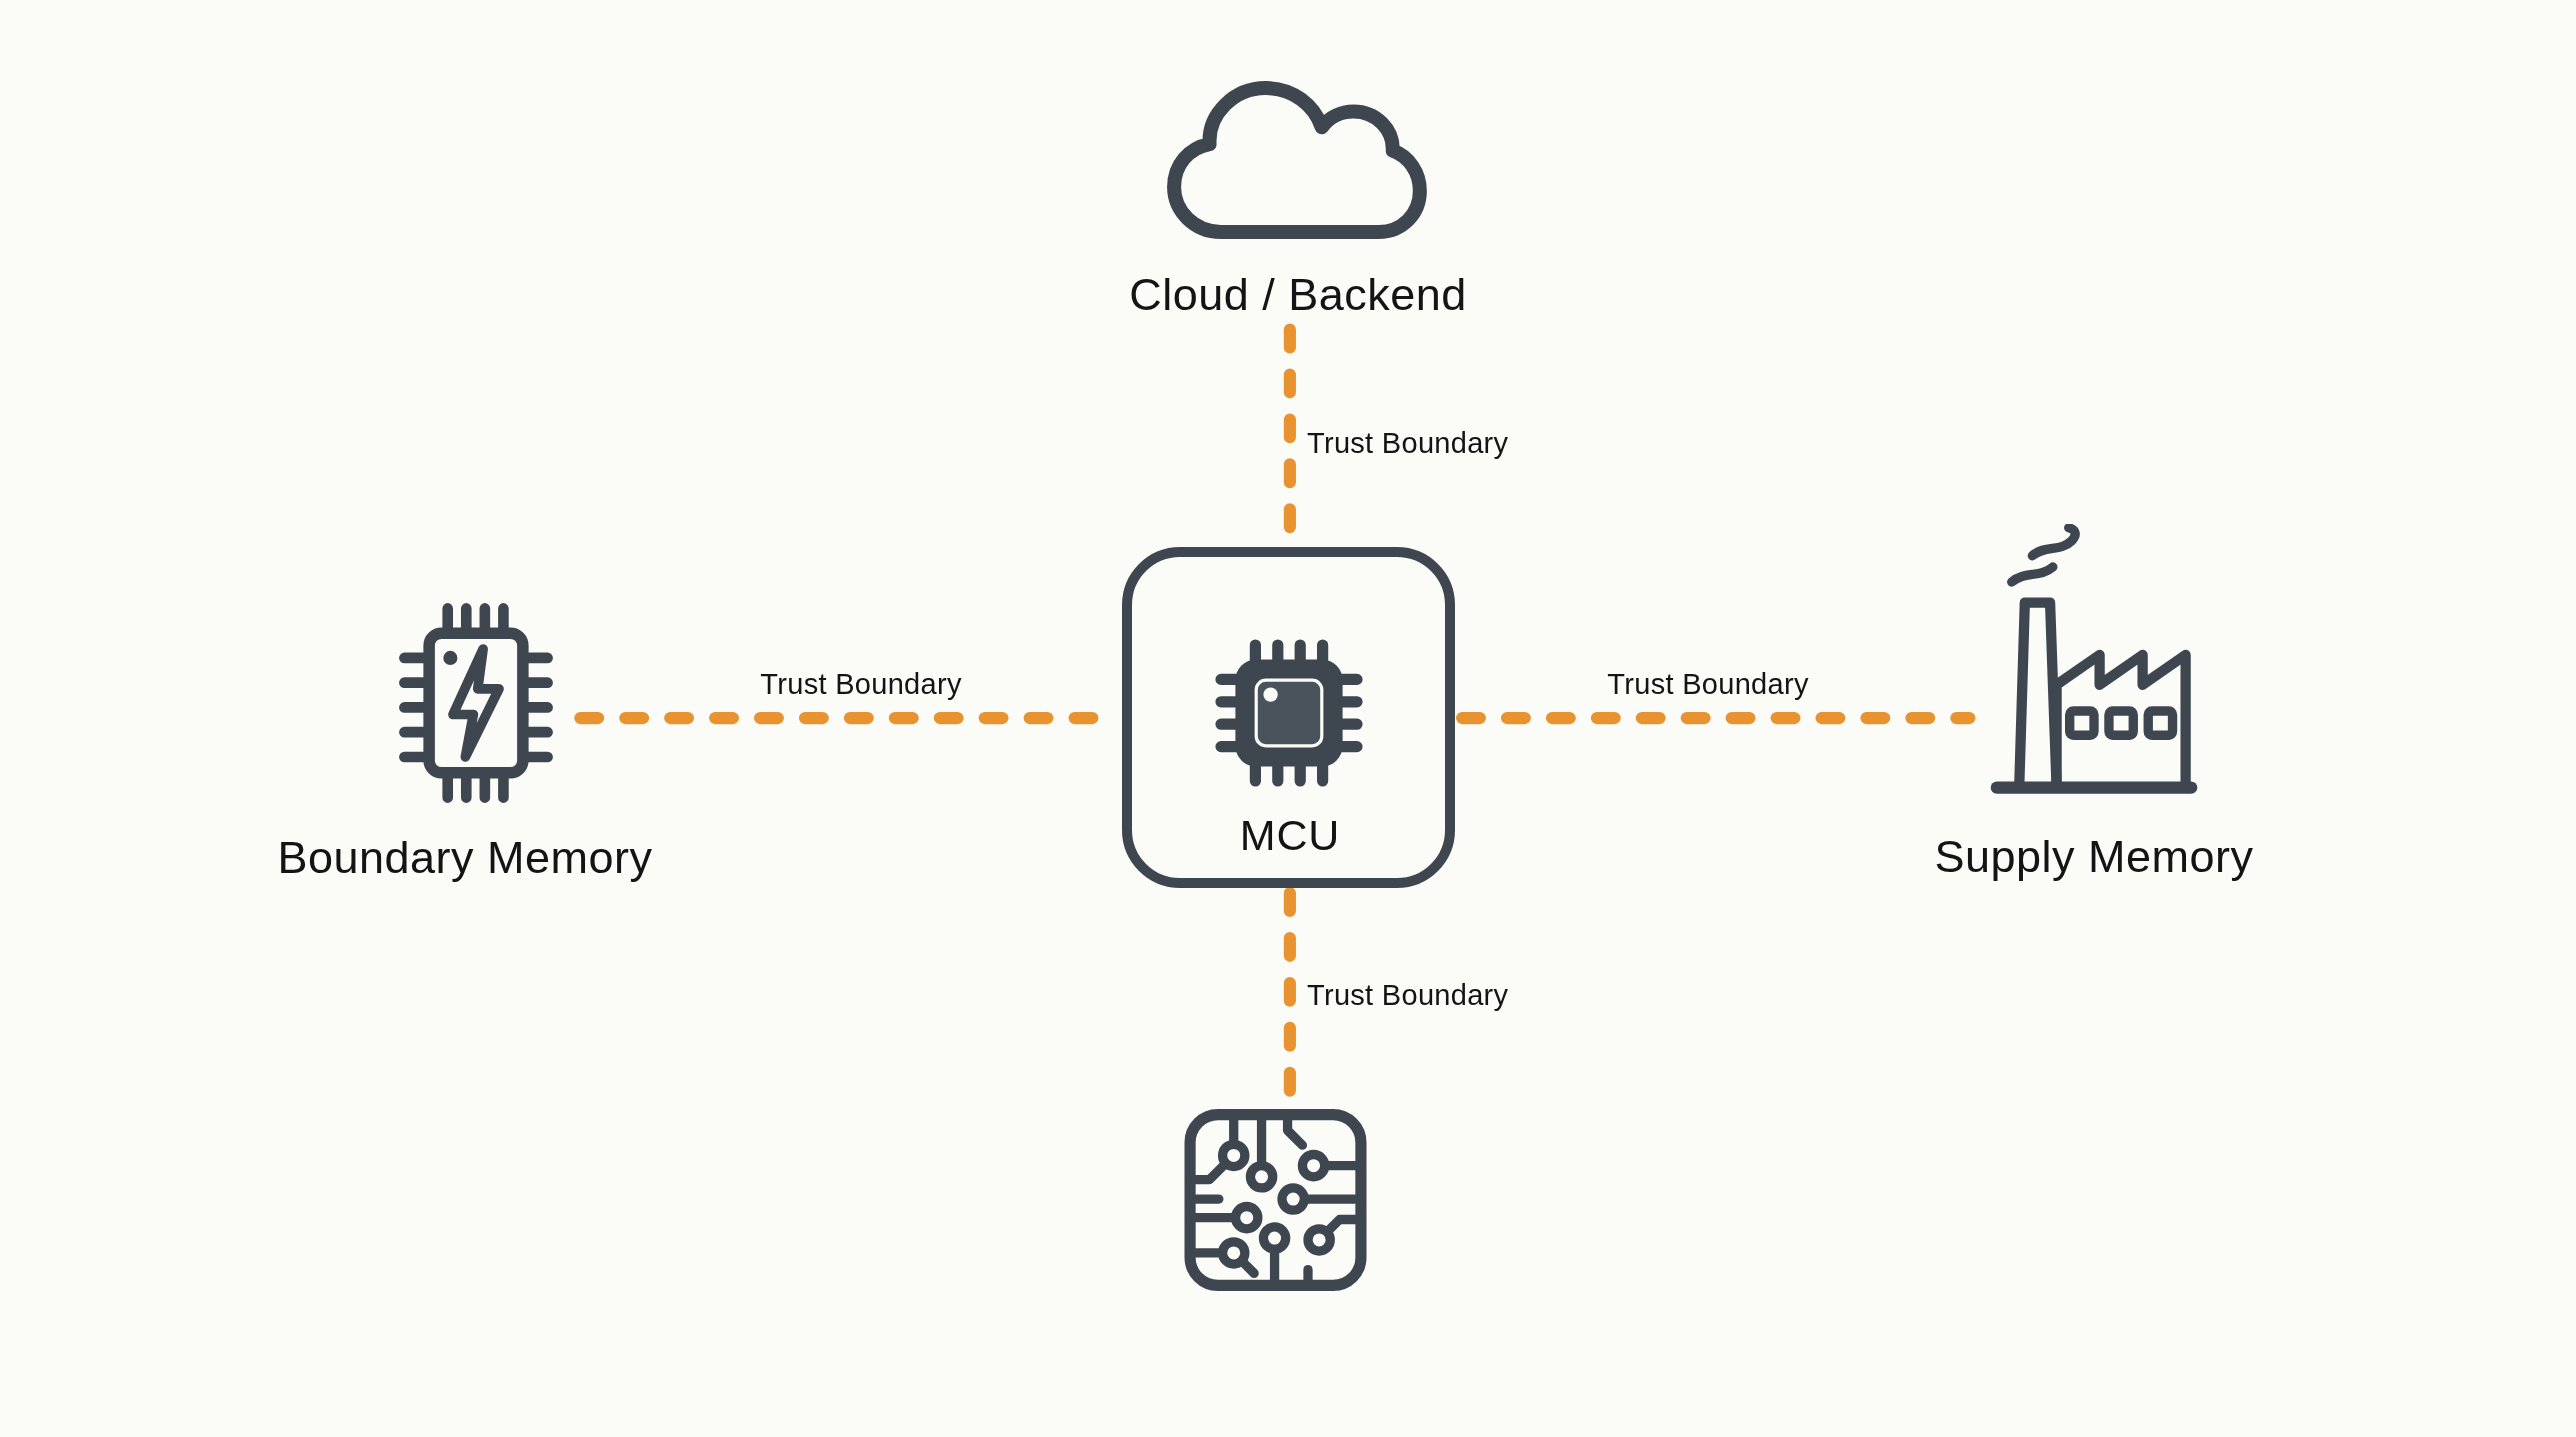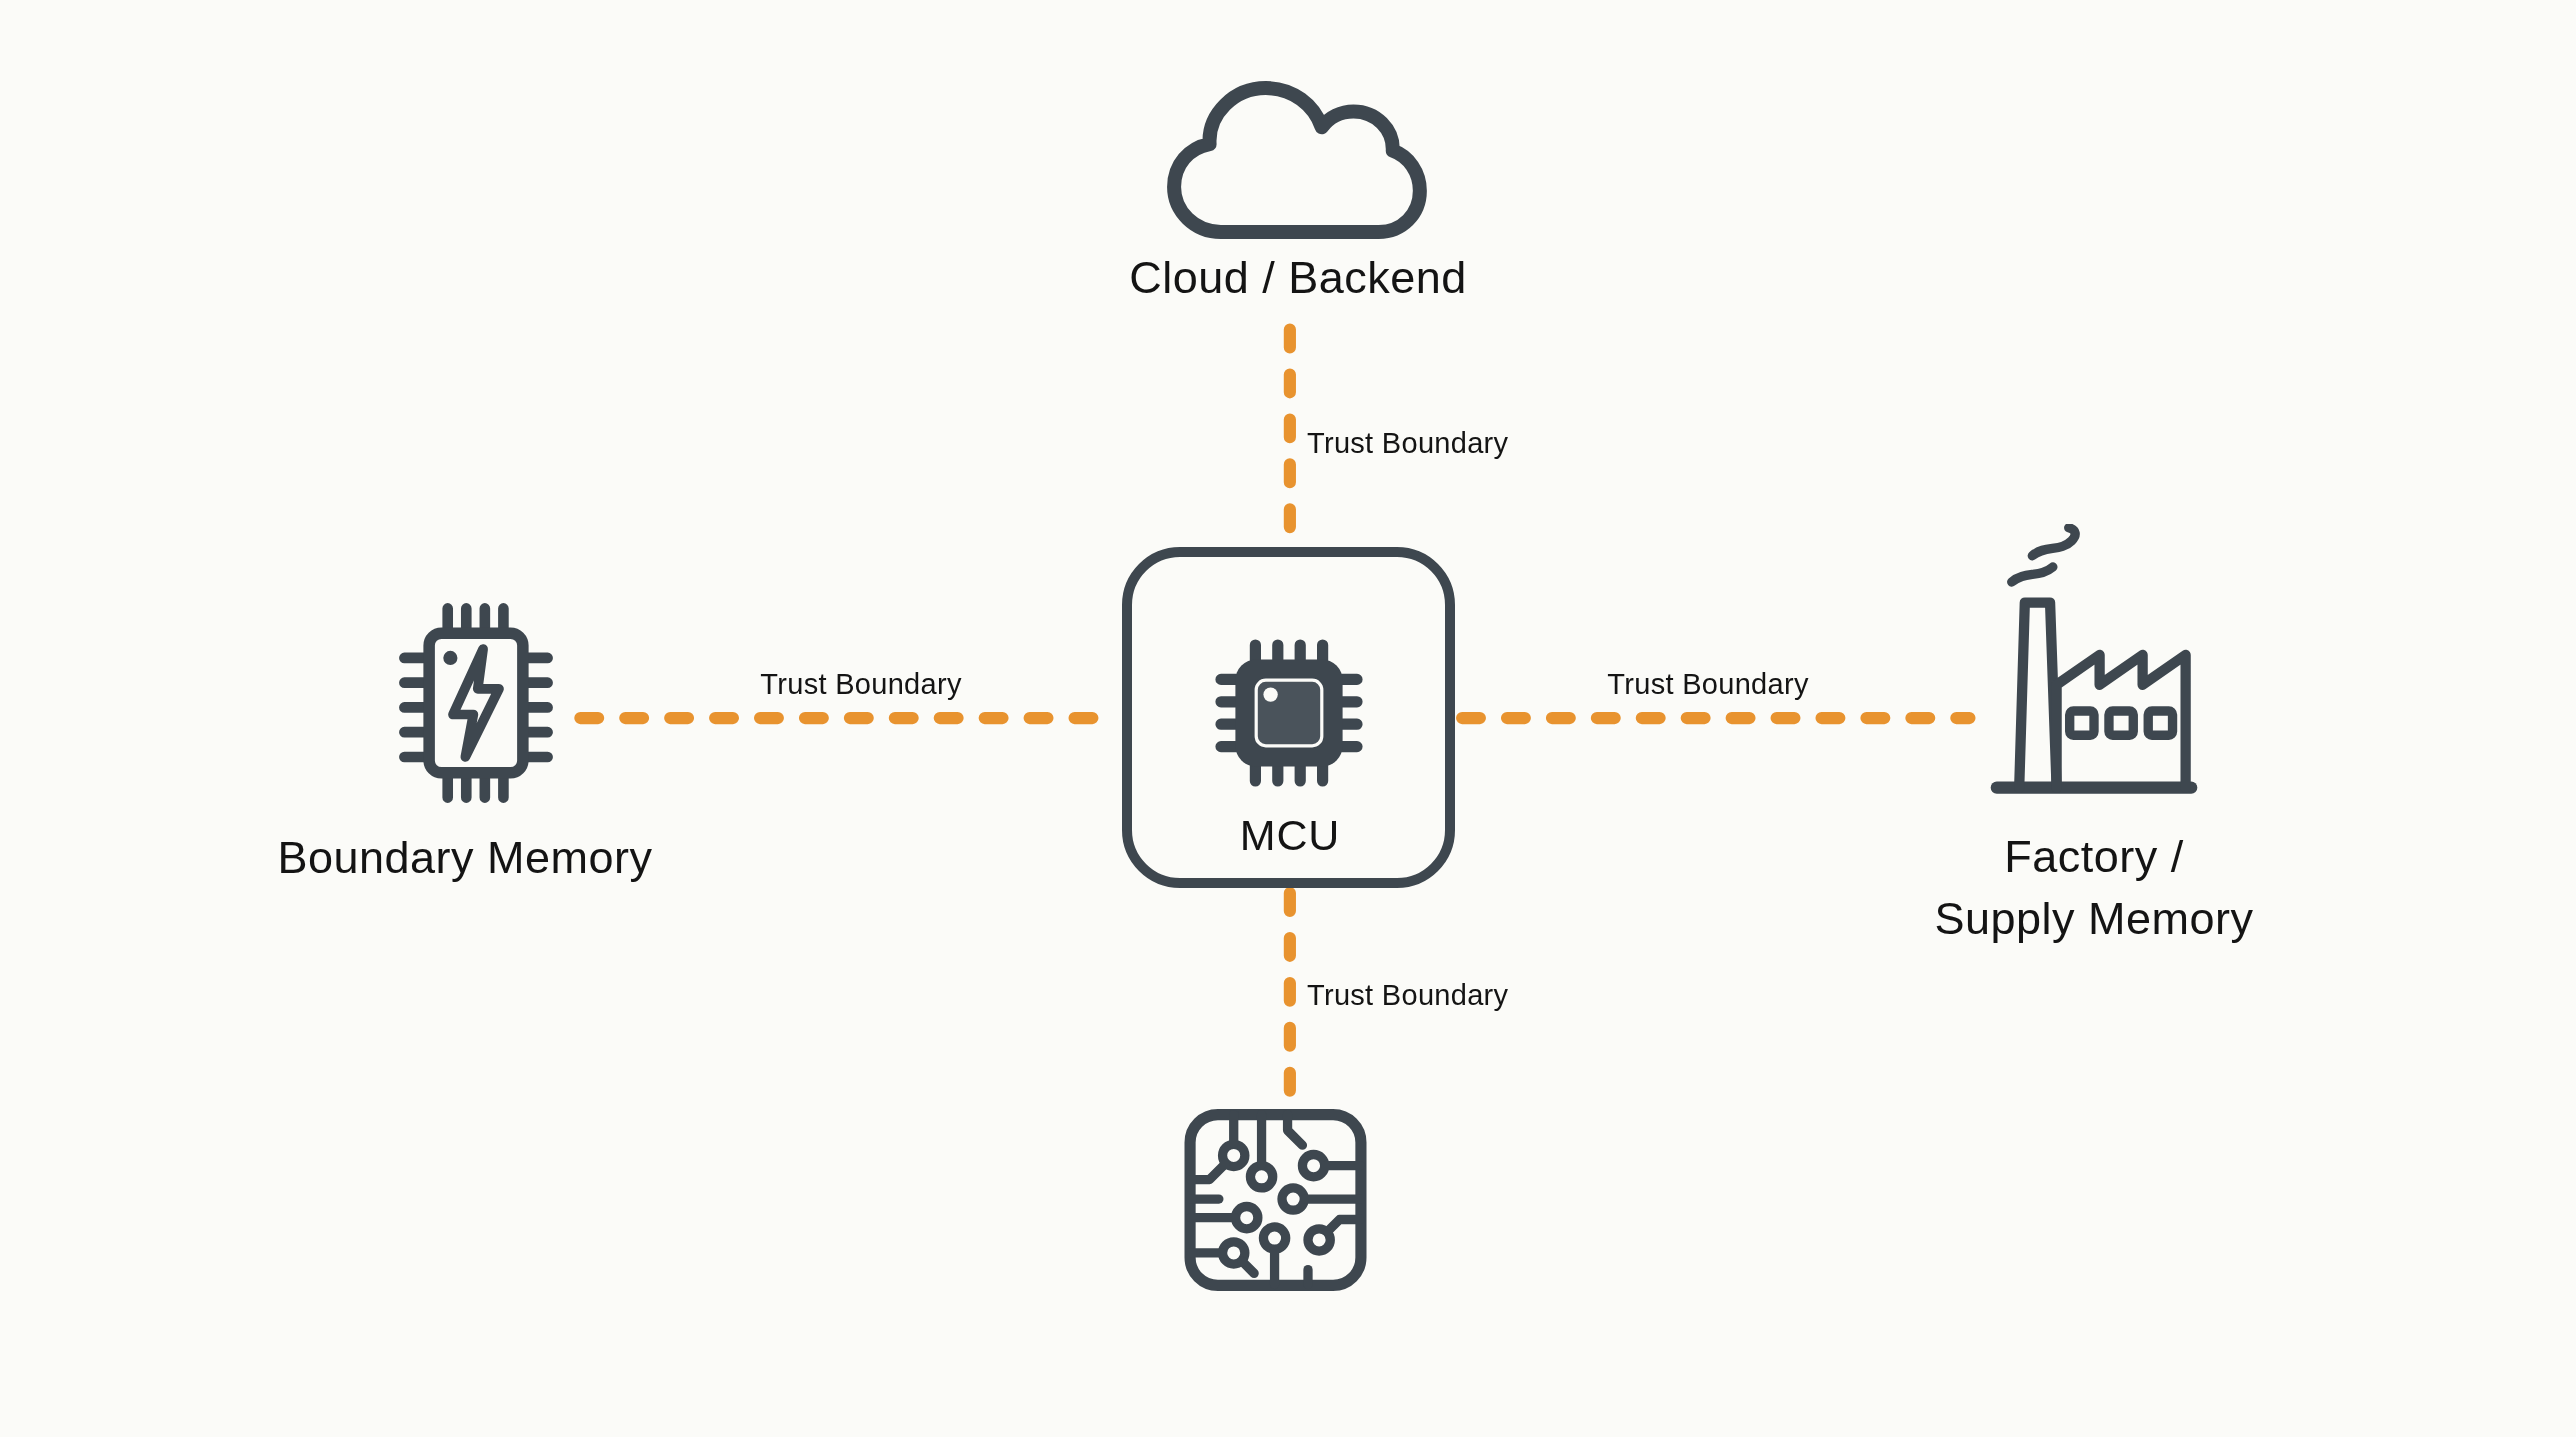--- a/index.html
+++ b/index.html
@@ -90,21 +90,21 @@
   <svg class="connectors" width="2576" height="1438" viewBox="0 0 2752 1536">
     <line class="dash" x1="1378" y1="352" x2="1378" y2="576"></line>
     <line class="dash" x1="620" y1="767" x2="1192" y2="767"></line>
     <line class="dash" x1="1562" y1="767" x2="2104" y2="767"></line>
     <line class="dash" x1="1378" y1="954" x2="1378" y2="1168"></line>
   </svg>
 
   <svg class="icon" style="left:1161px; top:71px; width:271px; height:178px" viewBox="0 0 290 190">
     <path class="ink" stroke-width="15" d="M 64 172 C 36 172 14 150 14 124 C 14 100 30 82 52 78 C 50 46 78 18 112 18 C 141 18 164 36 172 60 C 180 49 193 43 206 43 C 230 43 249 62 248 85 C 265 91 277 108 277 128 C 277 153 258 172 233 172 Z"></path>
   </svg>
-  <div class="node-label" style="left:1298px; top:249px">Cloud / Backend</div>
+  <div class="node-label" style="left:1298px; top:266px">Cloud / Backend</div>
 
   <div class="mcu-box"></div>
   <svg class="icon" style="left:1213px; top:637px; width:152px; height:152px" viewBox="0 0 190 190">
     <path class="ink" stroke-width="14" d="M53 10 V30 M81 10 V30 M109 10 V30 M137 10 V30 M53 160 V180 M81 160 V180 M109 160 V180 M137 160 V180 M10 53 H30 M10 81 H30 M10 109 H30 M10 137 H30 M160 53 H180 M160 81 H180 M160 109 H180 M160 137 H180"></path>
     <rect class="ink-fill" x="28" y="28" width="134" height="134" rx="26"></rect>
     <rect class="soft-fill" x="54" y="54" width="82" height="82" rx="12"></rect>
     <rect class="bg-stroke" stroke-width="4" x="54" y="54" width="82" height="82" rx="12"></rect>
     <circle class="bg-fill" cx="72" cy="72" r="9"></circle>
   </svg>
   <div class="mcu-label">MCU</div>
@@ -121,21 +121,20 @@
     <path class="ink" stroke-width="13" d="M 6 282 H 214"></path>
     <path class="ink" stroke-width="11" d="M 30 282 L 36 84 L 63 84 L 70 282"></path>
     <path class="ink" stroke-width="10" d="M 22 62 C 36 50 52 58 66 46"></path>
     <path class="ink" stroke-width="10" d="M 44 34 C 58 22 74 30 86 18 C 92 12 91 6 83 4"></path>
     <path class="ink" stroke-width="11" d="M 70 282 V 172 L 116 140 V 172 L 162 140 V 172 L 208 140 V 282"></path>
     <rect class="ink" stroke-width="10" x="84" y="200" width="26" height="26" rx="4"></rect>
     <rect class="ink" stroke-width="10" x="126" y="200" width="26" height="26" rx="4"></rect>
     <rect class="ink" stroke-width="10" x="168" y="200" width="26" height="26" rx="4"></rect>
   </svg>
   <div class="node-label factory-label" style="left:2094px; top:826px">
-    <div>Factory /</div>
     <div>Supply Memory</div>
   </div>
 
   <svg class="icon" style="left:1178px; top:1101px; width:195px; height:198px" viewBox="0 0 210 210">
     <rect class="ink" stroke-width="12" x="13" y="13" width="184" height="184" rx="30"></rect>
     <circle class="ink" stroke-width="10" cx="60" cy="57" r="12"></circle>
     <circle class="ink" stroke-width="10" cx="90" cy="80" r="12"></circle>
     <circle class="ink" stroke-width="10" cx="146" cy="68" r="12"></circle>
     <circle class="ink" stroke-width="10" cx="124" cy="104" r="12"></circle>
     <circle class="ink" stroke-width="10" cx="74" cy="124" r="12"></circle>

